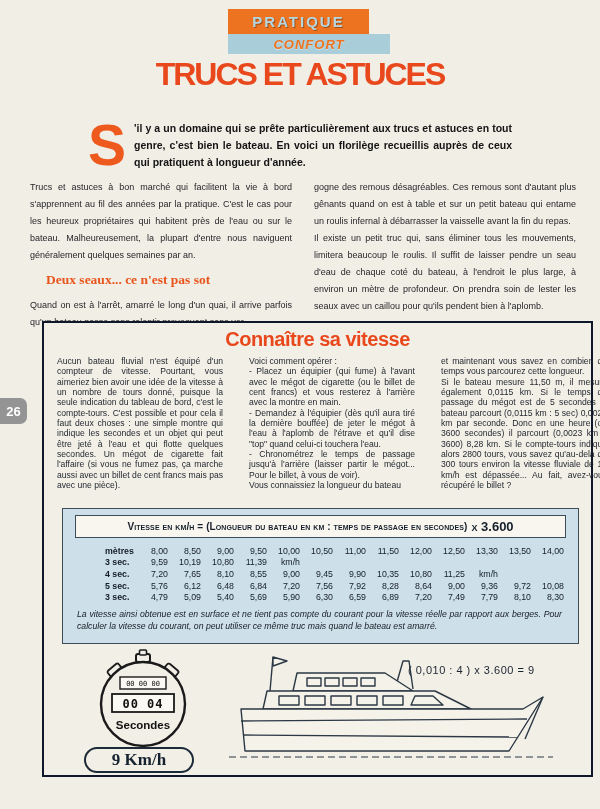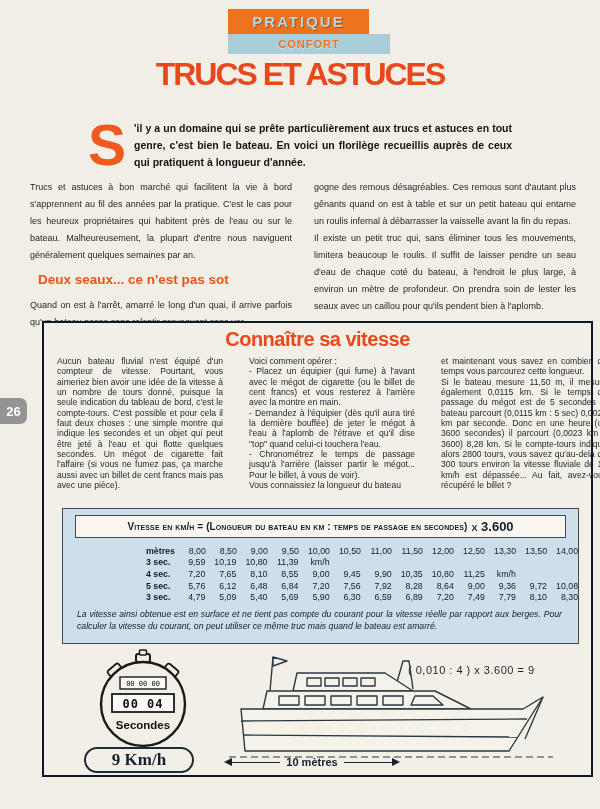--- a/index.html
+++ b/index.html
@@ -11,59 +11,59 @@
   
   .tag1 {
     position:absolute; left:228px; top:9px; width:141px; height:25px;
     background:#ee7321; display:flex; align-items:center; justify-content:center;
     color:#b5d6e1; font-weight:bold; font-size:15px; letter-spacing:2px;
     text-shadow:1px 1px 0 rgba(60,40,10,.45);
   }
   .tag2 {
     position:absolute; left:228px; top:34px; width:162px; height:20px;
     background:#a9cdd9; display:flex; align-items:center; justify-content:center;
-    color:#ee7321; font-weight:bold; font-size:11px; letter-spacing:1px;
+    color:#ee7321; font-weight:bold; font-style:italic; font-size:13px; letter-spacing:1px;
     text-shadow:0 1px 0 rgba(255,255,255,.4);
   }
   
   .main-title {
     position:absolute; left:0; top:56px; width:600px; text-align:center;
     font-size:32px; font-weight:bold; letter-spacing:-2px; color:#e8481c;
   }
   
   .intro { position:absolute; left:88px; top:120px; width:424px;
     font-size:10.5px; line-height:17px; font-weight:bold; color:#141414; text-align:justify; }
   .dropcap { float:left; font-size:57px; line-height:46px; font-weight:bold;
     color:#ee5a1e; margin:2px 8px 0 0; }
   
   .cols { position:absolute; left:30px; top:179px; width:546px; display:flex; gap:22px; }
   .col { width:262px; font-size:9px; line-height:17px; text-align:justify; color:#26262a; }
   .col p { margin:0; }
-  .subhead { color:#e8551c; font-weight:bold; font-size:13.5px; margin:7px 0 9px 8px; }
+  .subhead { color:#e8551c; font-weight:bold; font-size:13.5px; margin:7px 0 9px 16px;font-family:Liberation Serif, serif; }
   
   .page-tab { position:absolute; left:0; top:398px; width:27px; height:26px;
     background:#949494; border-radius:0 7px 7px 0; color:#fff; font-weight:bold;
     font-size:13px; display:flex; align-items:center; justify-content:center; }
   
   .speedbox { position:absolute; left:42px; top:321px; width:551px; height:456px;
     border:2px solid #0f172a; background:#f2efe7; }
   .speedbox h2 { position:absolute; top:5px; left:0; width:100%; text-align:center;
     color:#e8481c; font-size:20px; font-weight:bold; letter-spacing:-0.5px; }
   .box-cols { position:absolute; top:33px; left:13px; display:flex; gap:26px; }
   .box-col { width:166px; font-size:8.6px; line-height:10.35px; text-align:justify;
     white-space:pre-line; color:#1e232b; }
   
   .panel { position:absolute; left:18px; top:185px; width:517px; height:136px;
     background:#cde0ea; border:1px solid #3c4c5a; }
   .formula-bar { position:absolute; top:6px; left:12px; right:12px; height:23px;
     background:#f8f6ef; border:1px solid #3c4c5a; display:flex; align-items:center;
     justify-content:center; gap:4px; color:#16202c; }
   .formula-main { font-variant:small-caps; font-weight:bold; font-size:10px; letter-spacing:0.1px; }
   .formula-mult { font-variant:small-caps; font-weight:bold; font-size:13px; }
-  .t-grid { position:absolute; top:36px; left:0; right:0;margin-left:41px; }
+  .t-grid { position:absolute; top:36px; left:0; right:0; }
   .t-row { display:flex; height:11.6px; align-items:center; padding-left:42px;
     font-size:8.8px; color:#141d28; }
   .t-label { width:30px; font-weight:bold; text-align:left; }
   .t-cell { width:33px; text-align:right; }
   .panel-caption { position:absolute; top:100px; left:14px; right:16px;
     font-style:italic; font-size:8.7px; line-height:11.5px; text-align:justify; color:#161c24; }
   
   .stopwatch { position:absolute; left:43px; top:326px; }
   .speed-pill { position:absolute; left:40px; top:424px; width:110px; height:26px;
     border:2px solid #1d2a38; border-radius:14px; display:flex; align-items:center;
@@ -261,20 +261,13 @@
       <line x1="16" y1="88" x2="290" y2="90"></line>
 
       <path d="M316 50 L298 92" fill="none"></path>
 
       <line x1="2" y1="110" x2="326" y2="110" stroke-dasharray="7 4" stroke-width="1.1"></line>
     </g>
   </svg>
 
   <div class="calc">( 0,010 : 4 ) x 3.600 = 9</div>
 
-  <div class="arrow">
-    <span class="head-l"></span>
-    <span class="line"></span>
-    <span class="lbl">10 mètres</span>
-    <span class="line"></span>
-    <span class="head-r"></span>
-  </div>
 </div>
 
 </body></html>

